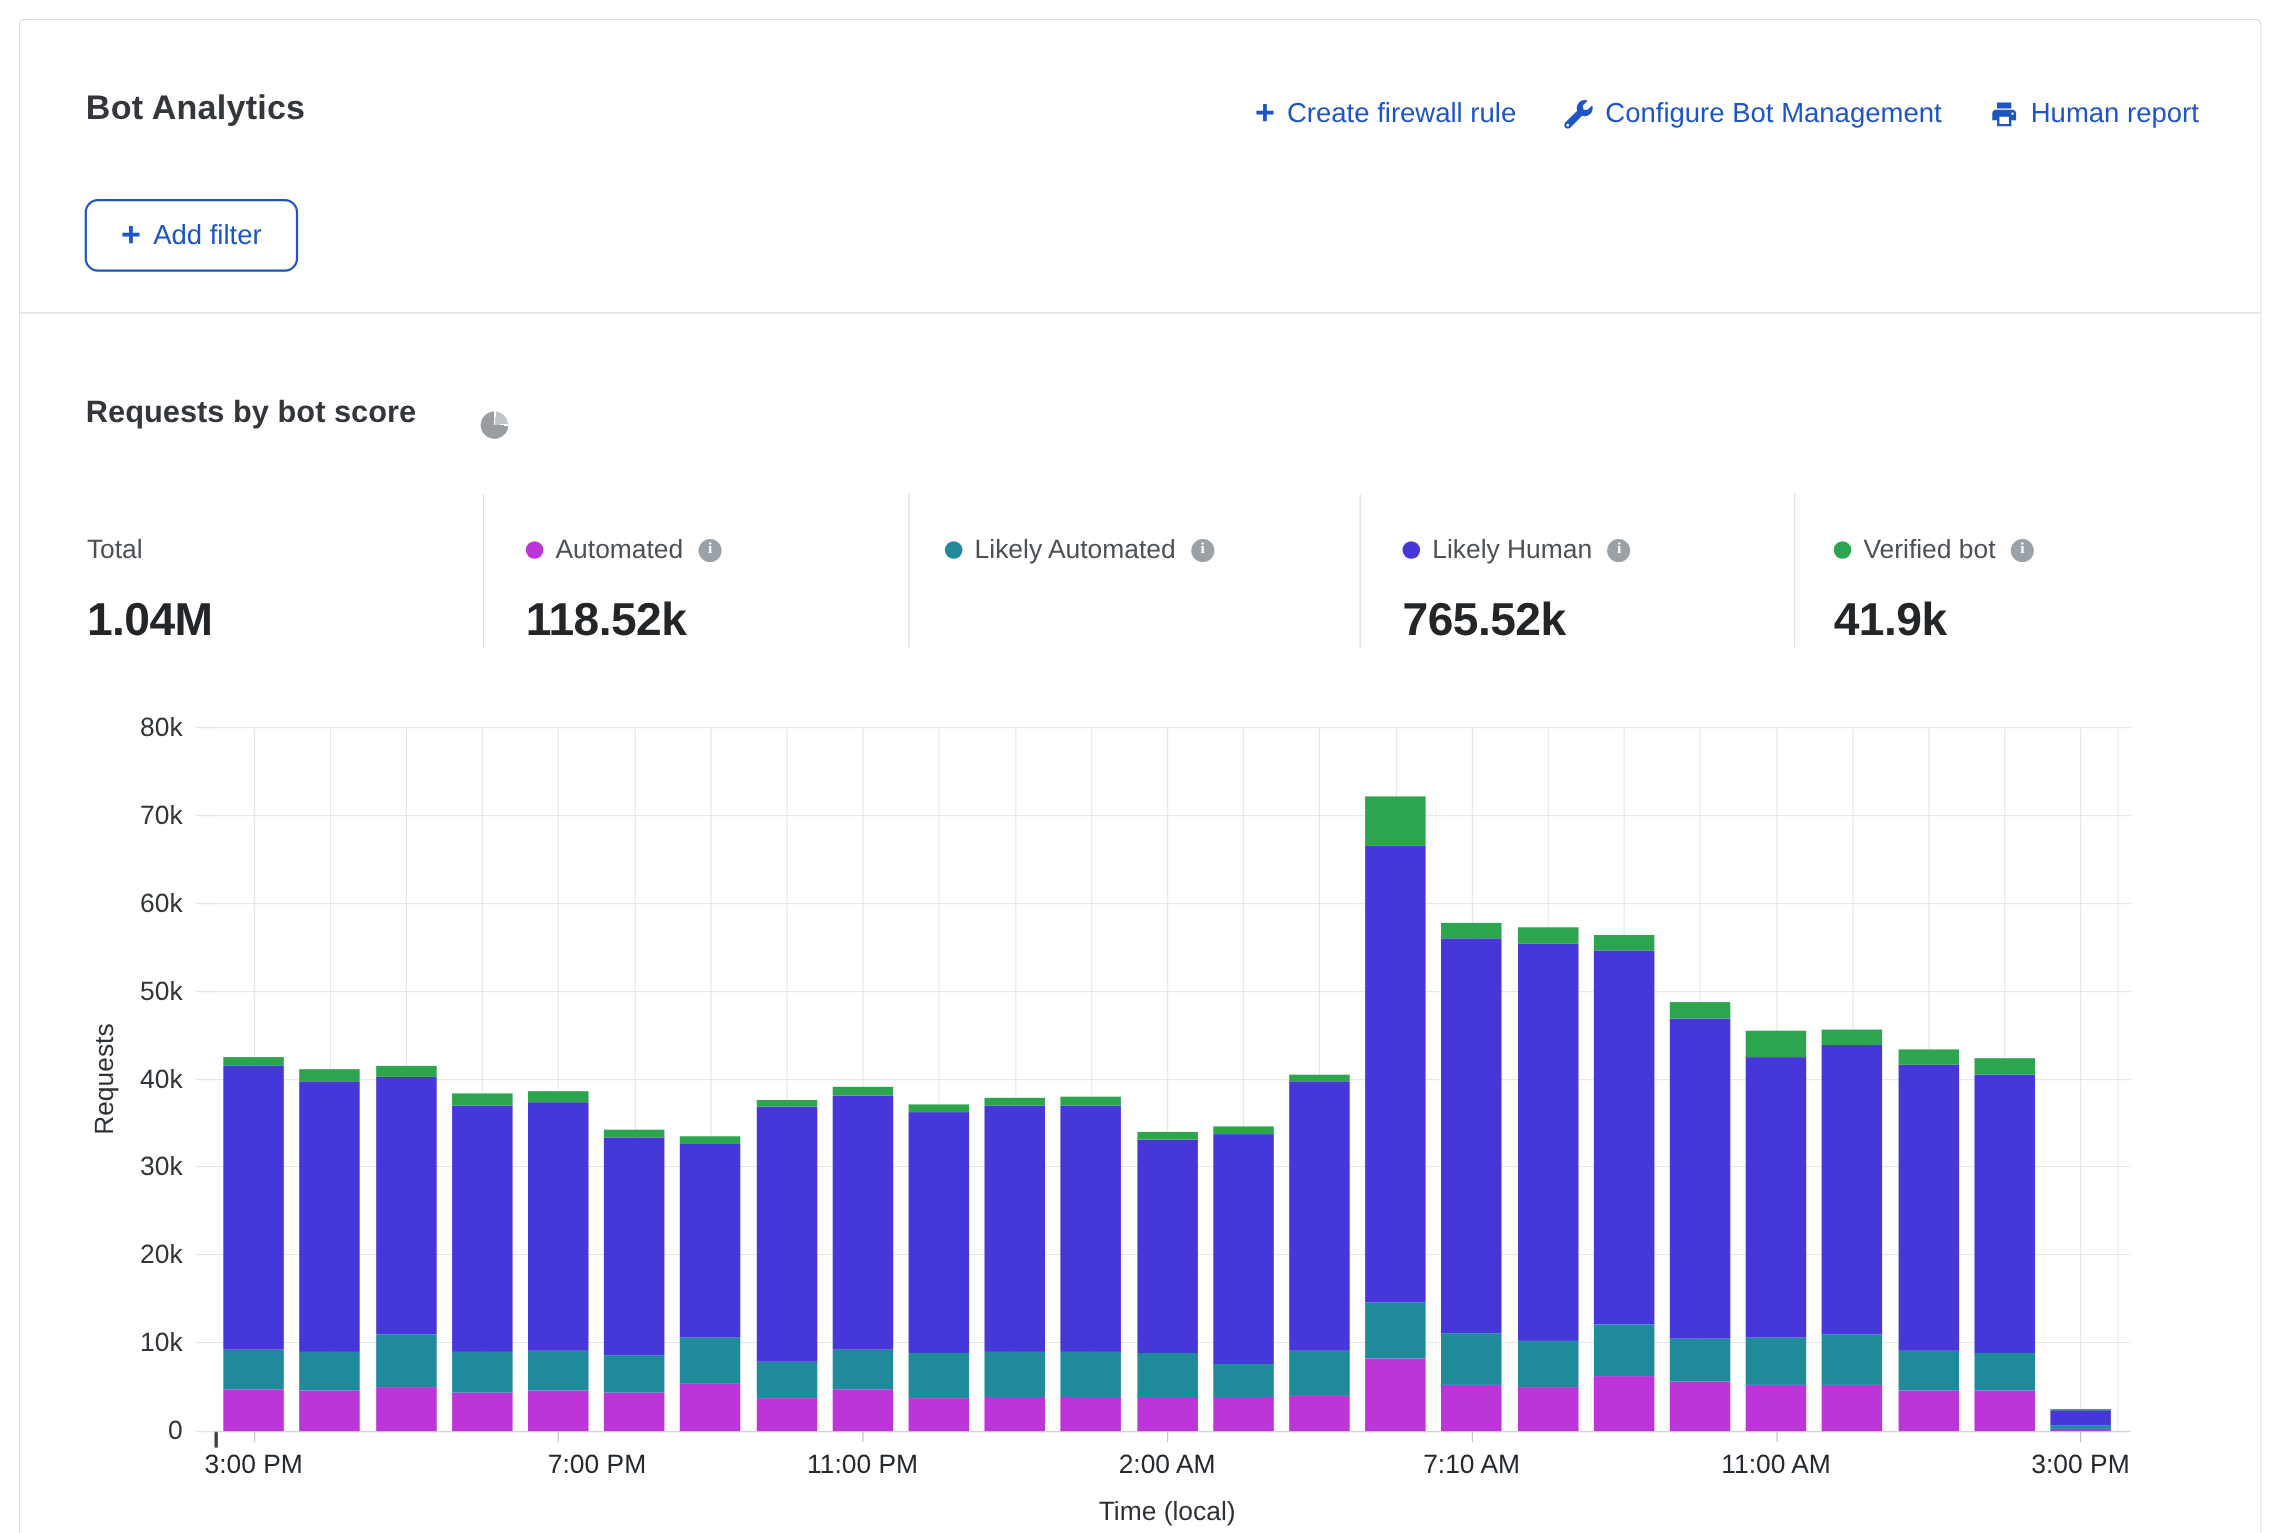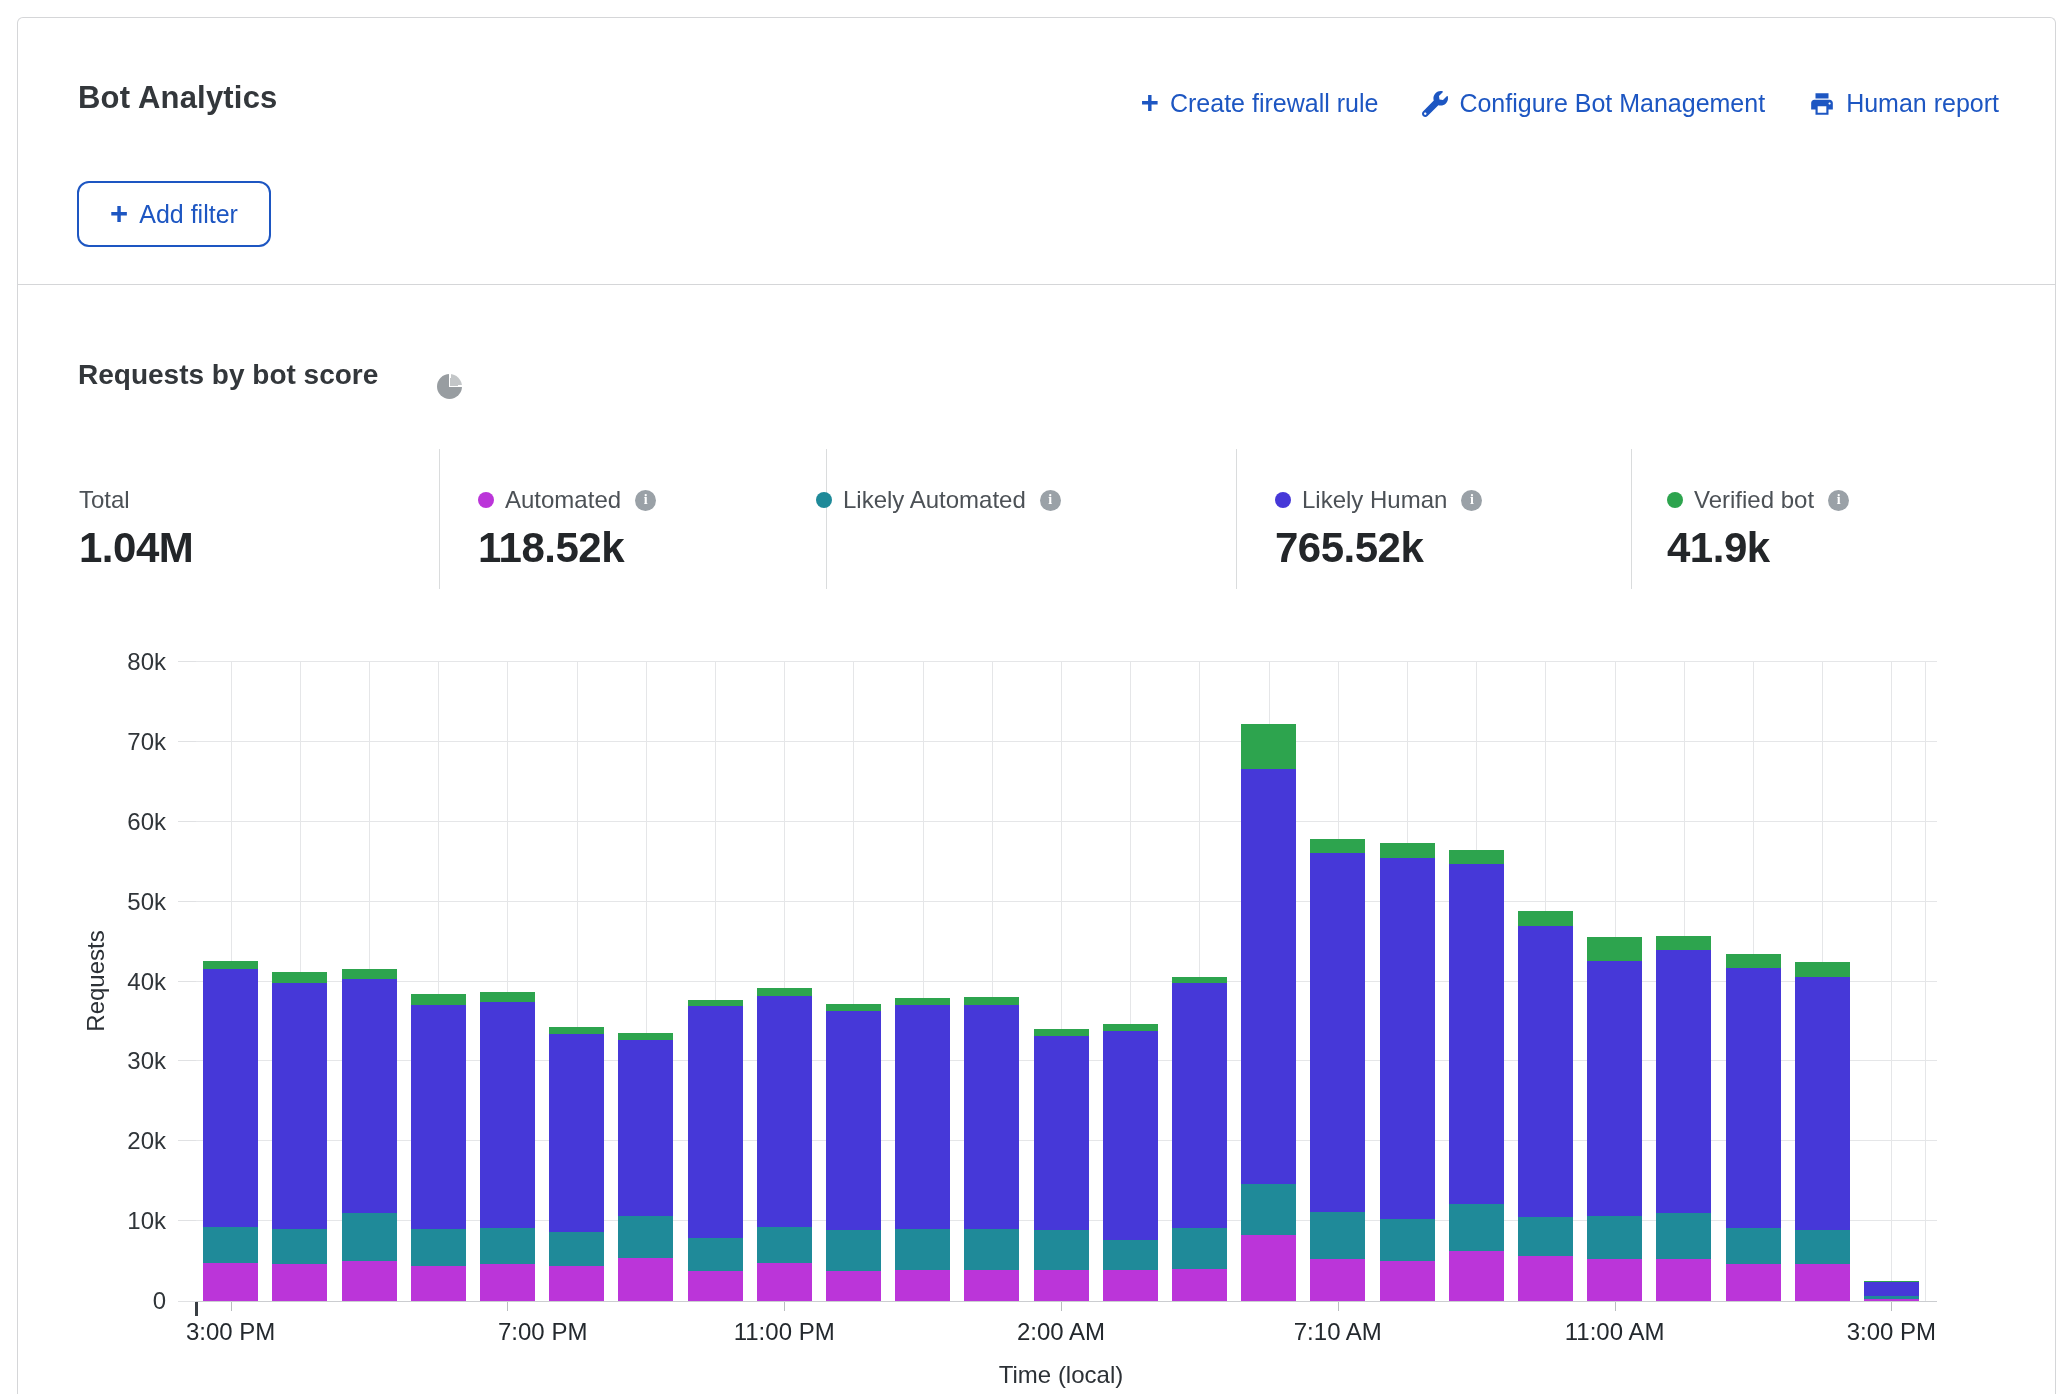--- a/index.html
+++ b/index.html
@@ -56,21 +56,21 @@
   
   .stat-col{position:absolute;top:467px;}
   .stat-head{display:flex;align-items:center;gap:11px;height:30px;}
   .stat-dot{width:16px;height:16px;border-radius:50%;flex:none;}
   .stat-label{font-size:24px;color:#4c5156;}
   .info-icon{
     width:21px;height:21px;border-radius:50%;background:#9aa1a7;color:#fff;
     font-size:14px;font-weight:bold;display:flex;align-items:center;justify-content:center;
     font-family:"Liberation Serif",serif;margin-left:3px;flex:none;
   }
-  .stat-value{margin-top:9px;font-size:42px;font-weight:bold;color:#232629;letter-spacing:-.5px;}
+  .stat-value{margin-top:24px;font-size:42px;font-weight:bold;color:#232629;letter-spacing:-.5px;}
   .stat-divider{position:absolute;top:431px;width:1px;height:140px;background:#dadcdd;}
   
   .plot{position:absolute;left:178px;top:644px;width:1730px;height:639px;}
   .gridline-h{position:absolute;left:0;width:1741px;height:1px;background:#e5e6e8;}
   .gridline-h.baseline{background:#cbcdd0;}
   .gridline-v{position:absolute;top:0;width:1px;height:639px;background:#e5e6e8;}
   .bar{position:absolute;bottom:0;width:55px;}
   .bar-seg{position:absolute;left:0;width:100%;}
   .ytick-label{
     position:absolute;width:120px;text-align:right;font-size:24px;color:#303539;line-height:24px;
@@ -143,21 +143,21 @@
         <div class="stat-value">1.04M</div>
       </div>
       <div class="stat-col" style="left: 460px;">
         <div class="stat-head">
           <span class="stat-dot" style="background: rgb(187, 53, 217);"></span>
           <span class="stat-label">Automated</span>
           <span class="info-icon">i</span>
         </div>
         <div class="stat-value">118.52k</div>
       </div>
-      <div class="stat-col" style="left: 798px;">
+      <div class="stat-col" style="left: 841px;">
         <div class="stat-head">
           <span class="stat-dot" style="background: rgb(31, 138, 153);"></span>
           <span class="stat-label">Likely Automated</span>
           <span class="info-icon">i</span>
         </div>
       </div>
       <div class="stat-col" style="left: 1257px;">
         <div class="stat-head">
           <span class="stat-dot" style="background: rgb(70, 56, 216);"></span>
           <span class="stat-label">Likely Human</span>

